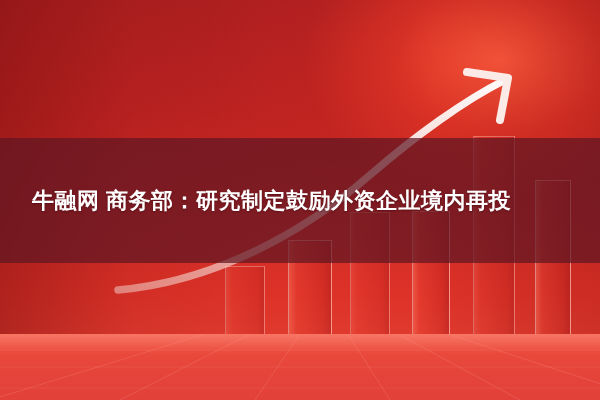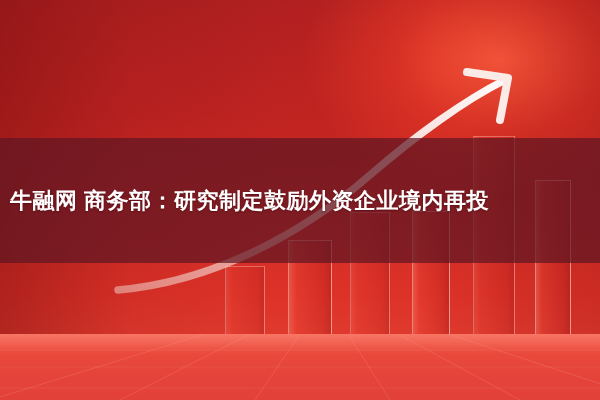--- a/index.html
+++ b/index.html
@@ -64,21 +64,21 @@
     background:rgba(96,22,34,0.72);
   }
   .caption{
     position:absolute;left:0;top:138px;width:600px;height:125px;
     display:flex;flex-direction:column;align-items:center;justify-content:center;
     color:#fff;font-weight:bold;font-size:22px;line-height:39px;
     letter-spacing:.5px;text-align:center;
     text-shadow:0 1px 2px rgba(70,8,14,.55);
   }
   .cap-line{display:block;white-space:nowrap;}
-  .cap-line1{padding-left:10px;align-self:flex-start;}
+  .cap-line1{padding-left:10px;align-self:flex-start;margin-left:22px;}
 </style>
 </head>
 <body>
 
 <div id="stage">
 
   <div class="wall"></div>
   <div class="wall-vignette"></div>
 
   <div class="bars">

